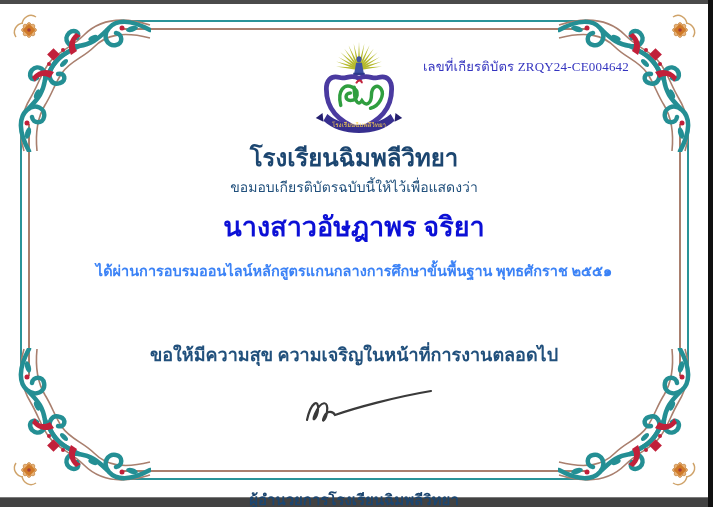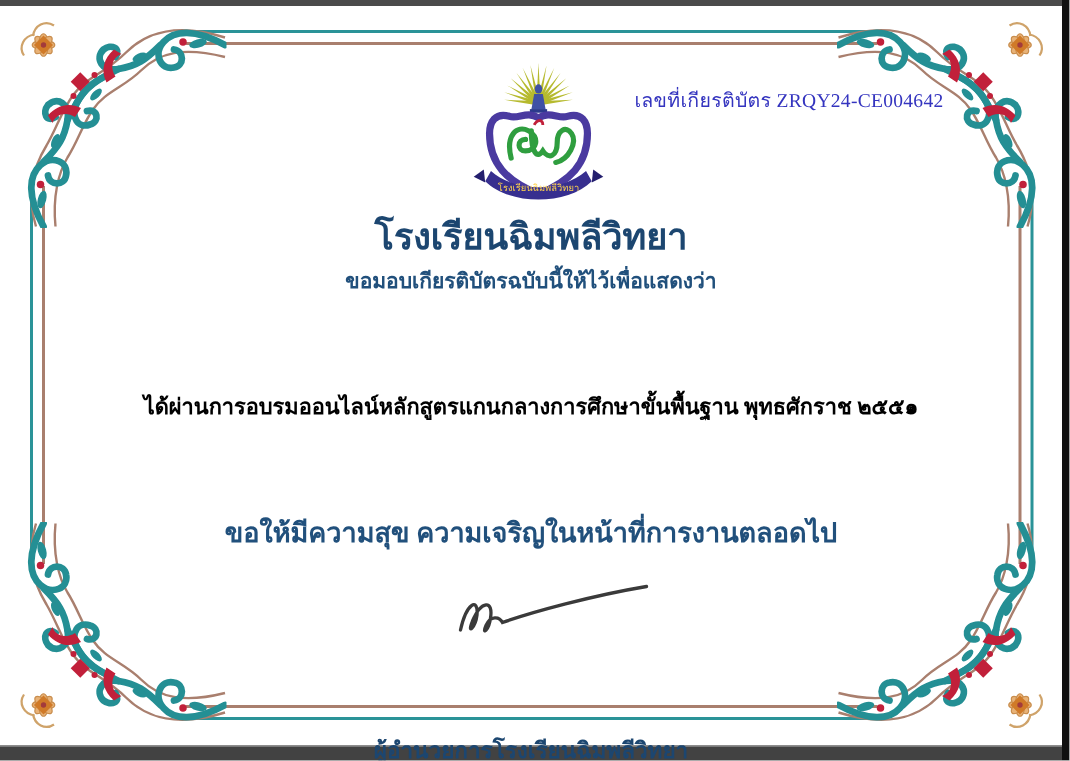--- a/index.html
+++ b/index.html
@@ -27,23 +27,23 @@
   
   .corner{position:absolute;width:145px;height:145px;}
   .corner.tl{left:6px;top:7px;}
   .corner.tr{right:10px;top:7px;transform:scaleX(-1);}
   .corner.bl{left:6px;bottom:14px;transform:scaleY(-1);}
   .corner.br{right:10px;bottom:14px;transform:scale(-1,-1);}
   
   .cline{position:absolute;left:0;right:5px;text-align:center;}
   .cert-no{position:absolute;top:56px;right:84px;font-size:13px;color:#3434bf;letter-spacing:.2px;}
   .school-name{top:138px;font-size:24px;font-weight:bold;color:#1c4670;}
-  .intro{top:176px;font-size:14px;color:#21507c;font-weight:bold;}
+  .intro{top:176px;font-size:14px;color:#21507c;}
   .recipient{top:205px;font-size:27px;font-weight:bold;color:#0c10d6;}
-  .course{top:259px;font-size:14.5px;color:#000000;font-weight:bold;}
+  .course{top:259px;font-size:14.5px;color:#3b82f6;font-weight:bold;}
   .issue{top:295px;font-size:20px;font-weight:bold;color:#1e46cf;}
   .blessing{top:340px;font-size:18px;color:#21507c;font-weight:bold;}
   .signer-name{top:428px;font-size:15px;color:#1c4670;font-weight:bold;}
   .signer-title{top:450px;font-size:15px;color:#1c4670;font-weight:bold;margin-top:38px;}
   .logo{position:absolute;left:311px;top:40px;width:96px;height:102px;}
   .signature{position:absolute;left:295px;top:384px;width:145px;height:42px;}
 </style>
 </head>
 <body>
 
@@ -167,20 +167,21 @@
     <g>
       <path d="M13,85 L5,81 L12,76 Z" fill="#241f6e"></path>
       <path d="M87,85 L95,81 L88,76 Z" fill="#241f6e"></path>
       <path d="M13,84 C30,101 70,101 87,84 L83,77 C66,92 34,92 17,77 Z" fill="#372f8f"></path>
       <text x="50" y="91" font-size="6.5" fill="#ffd34d" text-anchor="middle">โรงเรียนฉิมพลีวิทยา</text>
     </g>
   </svg>
 
   <div class="cline school-name">โรงเรียนฉิมพลีวิทยา</div>
   <div class="cline intro">ขอมอบเกียรติบัตรฉบับนี้ให้ไว้เพื่อแสดงว่า</div>
+  <div class="cline recipient">นางสาวอัษฎาพร จริยา</div>
   <div class="cline course">ได้ผ่านการอบรมออนไลน์หลักสูตรแกนกลางการศึกษาขั้นพื้นฐาน พุทธศักราช ๒๕๕๑</div>
   <div class="cline blessing">ขอให้มีความสุข ความเจริญในหน้าที่การงานตลอดไป</div>
 
   <svg class="signature" viewBox="0 0 145 42">
     <path d="M12,36 C16,18 24,14 23,26 C22,34 16,40 20,30 C26,16 34,16 32,28 C31,36 26,40 29,33 C32,26 38,27 40,31 C60,24 100,13 136,7" fill="none" stroke="#3a3a3a" stroke-width="2.2" stroke-linecap="round"></path>
   </svg>
 
   <div class="cline signer-title">ผู้อำนวยการโรงเรียนฉิมพลีวิทยา</div>
 
 <svg class="corner tr" viewBox="0 0 145 145">

